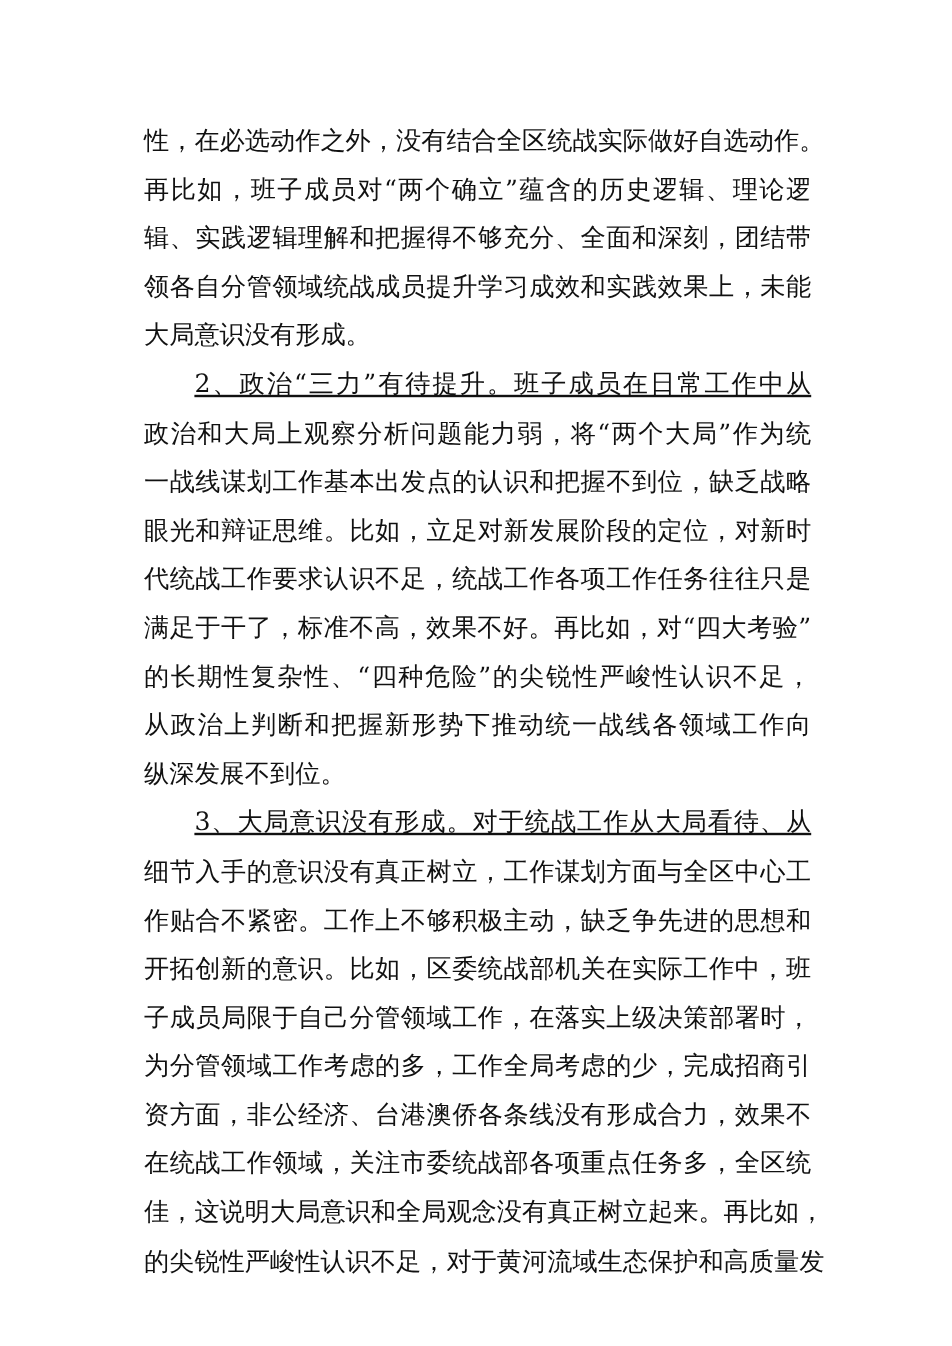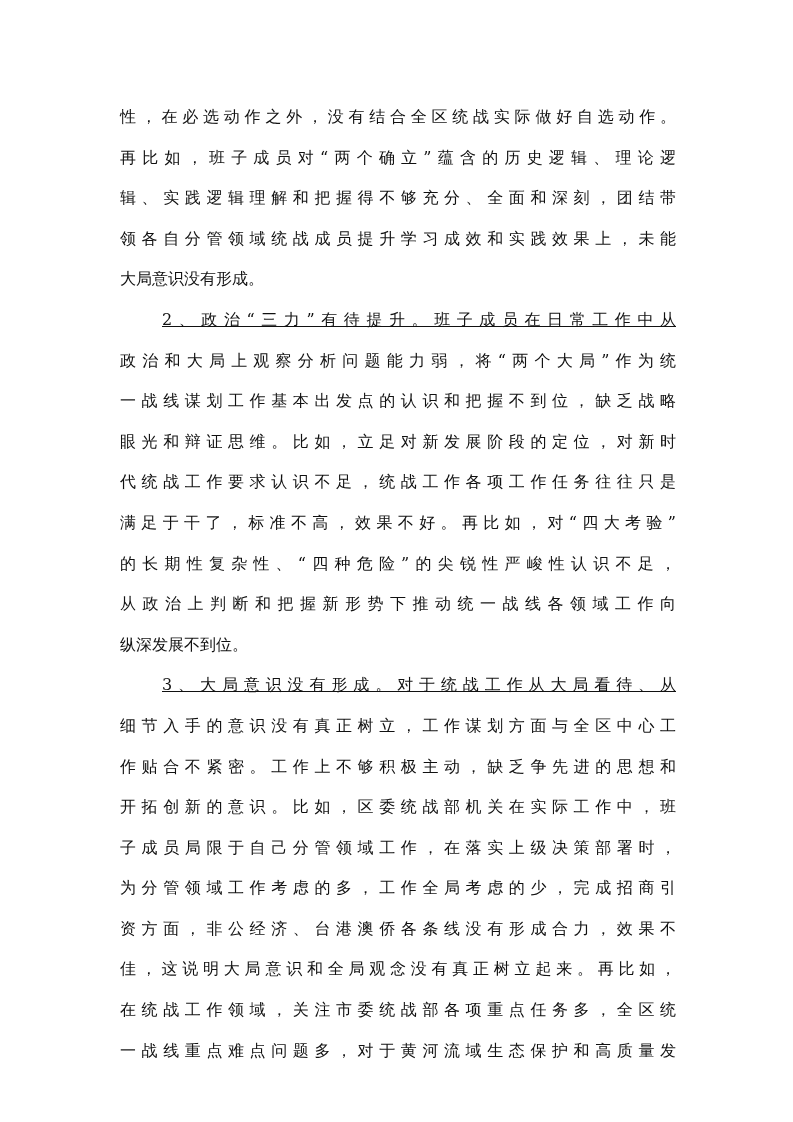--- a/index.html
+++ b/index.html
@@ -17,21 +17,21 @@
     }
     .page {
       position: absolute;
       left: 120px;
       top: 97px;
       width: 556px;
     }
     .line {
       height: 40.6px;
       line-height: 40.6px;
-      font-size: 16px;
+      font-size: 21px;
       white-space: nowrap;
       text-align: justify;
       text-align-last: justify;
       display: block;
     }
     .line.last {
       text-align-last: left;
     }
     .line.indent {
       padding-left: 42px;
@@ -64,17 +64,17 @@
   </div>
 
   <div>
     <span class="line indent">3、大局意识没有形成。对于统战工作从大局看待、从</span>
     <span class="line">细节入手的意识没有真正树立，工作谋划方面与全区中心工</span>
     <span class="line">作贴合不紧密。工作上不够积极主动，缺乏争先进的思想和</span>
     <span class="line">开拓创新的意识。比如，区委统战部机关在实际工作中，班</span>
     <span class="line">子成员局限于自己分管领域工作，在落实上级决策部署时，</span>
     <span class="line">为分管领域工作考虑的多，工作全局考虑的少，完成招商引</span>
     <span class="line">资方面，非公经济、台港澳侨各条线没有形成合力，效果不</span>
+    <span class="line">在统战工作领域，关注市委统战部各项重点任务多，全区统</span>
     <span class="line">佳，这说明大局意识和全局观念没有真正树立起来。再比如，</span>
-    <span class="line">在统战工作领域，关注市委统战部各项重点任务多，全区统</span>
-    <span class="line">一战线重点难点问题多，对于黄河流域生态保护和高质量发</span>
+    <span class="line">的尖锐性严峻性认识不足，对于黄河流域生态保护和高质量发</span>
   </div>
 </div>
 
 </body></html>

